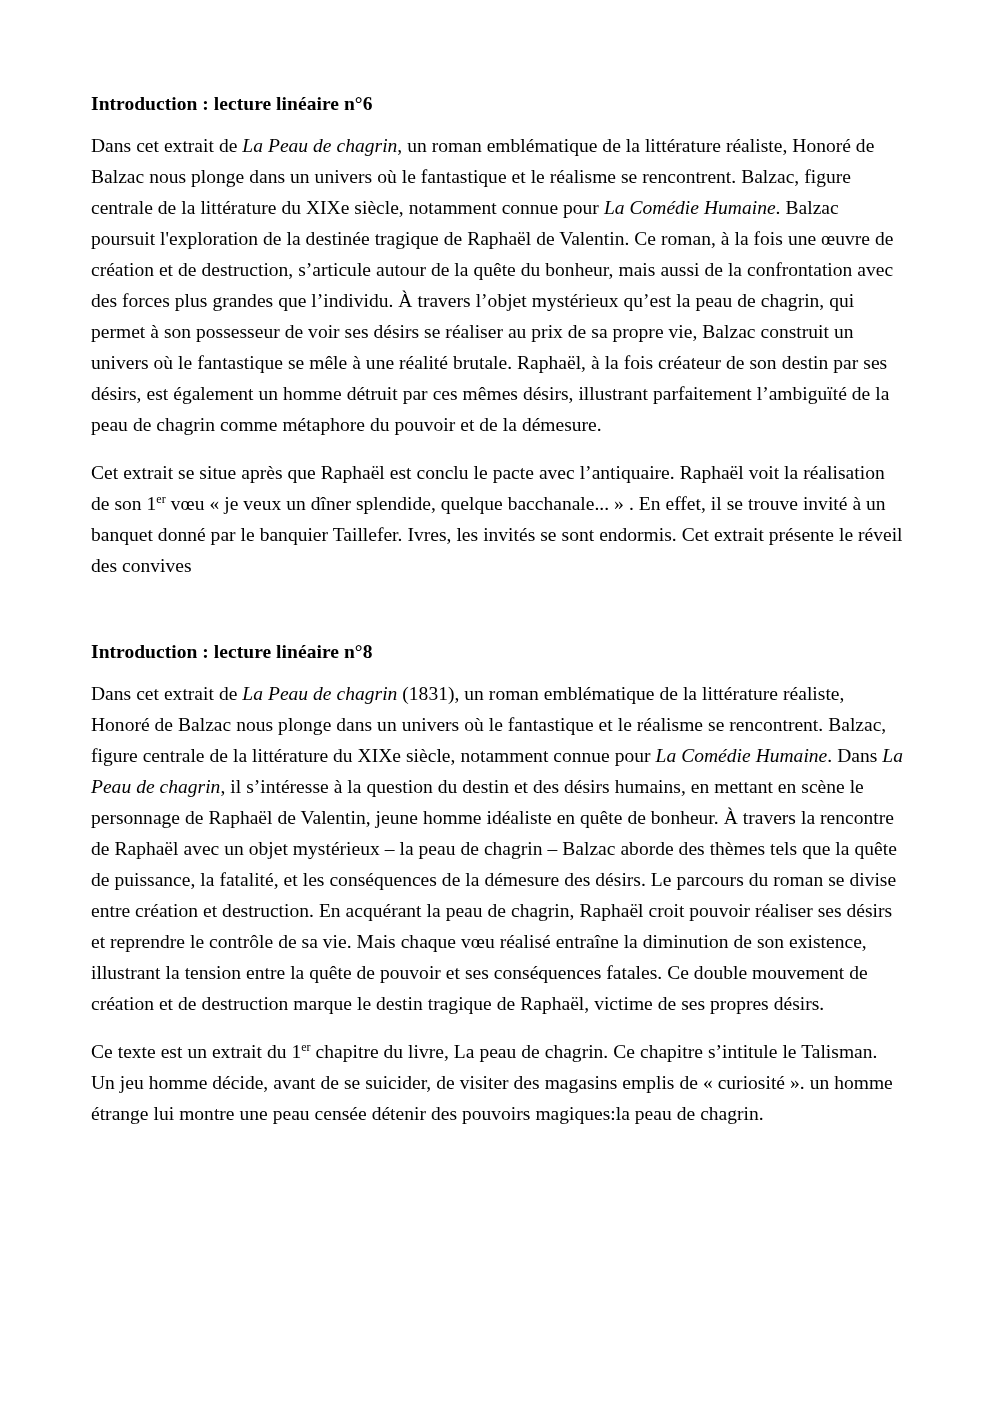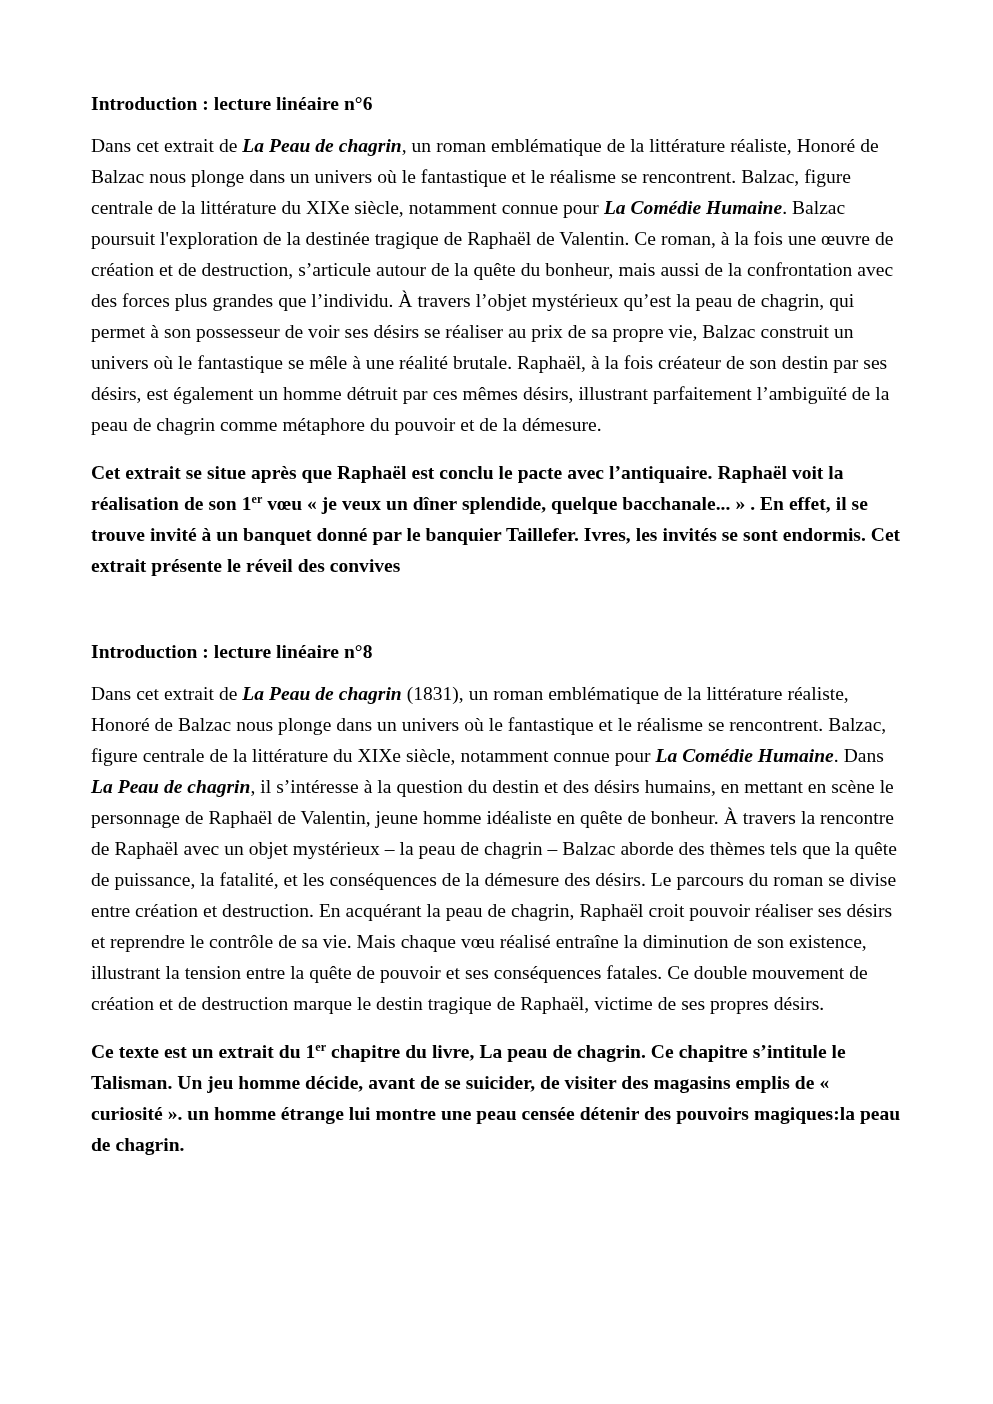--- a/index.html
+++ b/index.html
@@ -39,25 +39,23 @@
     font-size: 19.5px;
     line-height: 31px;
     margin: 0 0 17px 0;
     padding: 0;
     text-align: left;
     letter-spacing: 0.02px;
     word-spacing: 0.1px;
   }
   p.para.last-of-section {
     margin-bottom: 0;
-    font-weight: bold;
   }
   .it {
     font-style: italic;
-    font-weight: bold;
   }
   sup.ord {
     font-size: 0.62em;
     vertical-align: super;
     line-height: 0;
   }
   .section-gap {
     height: 55px;
   }
 </style>

